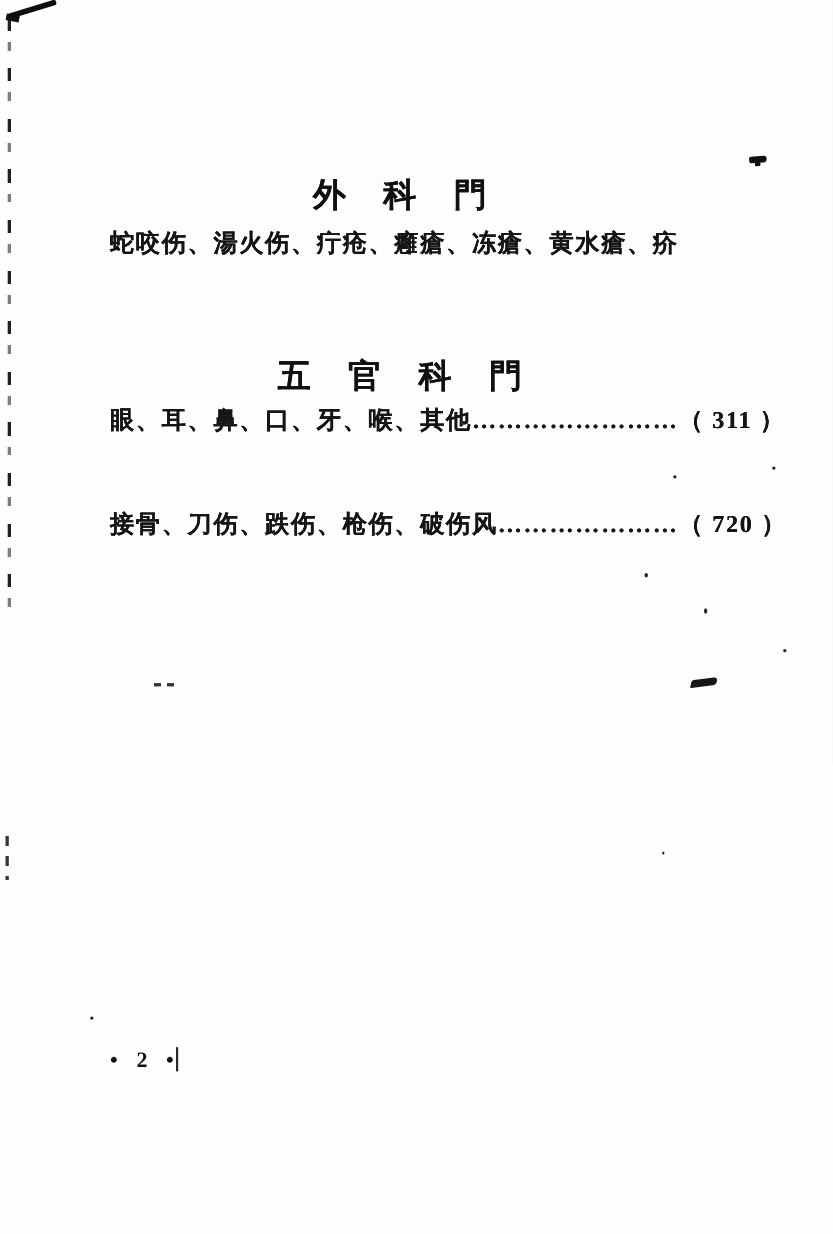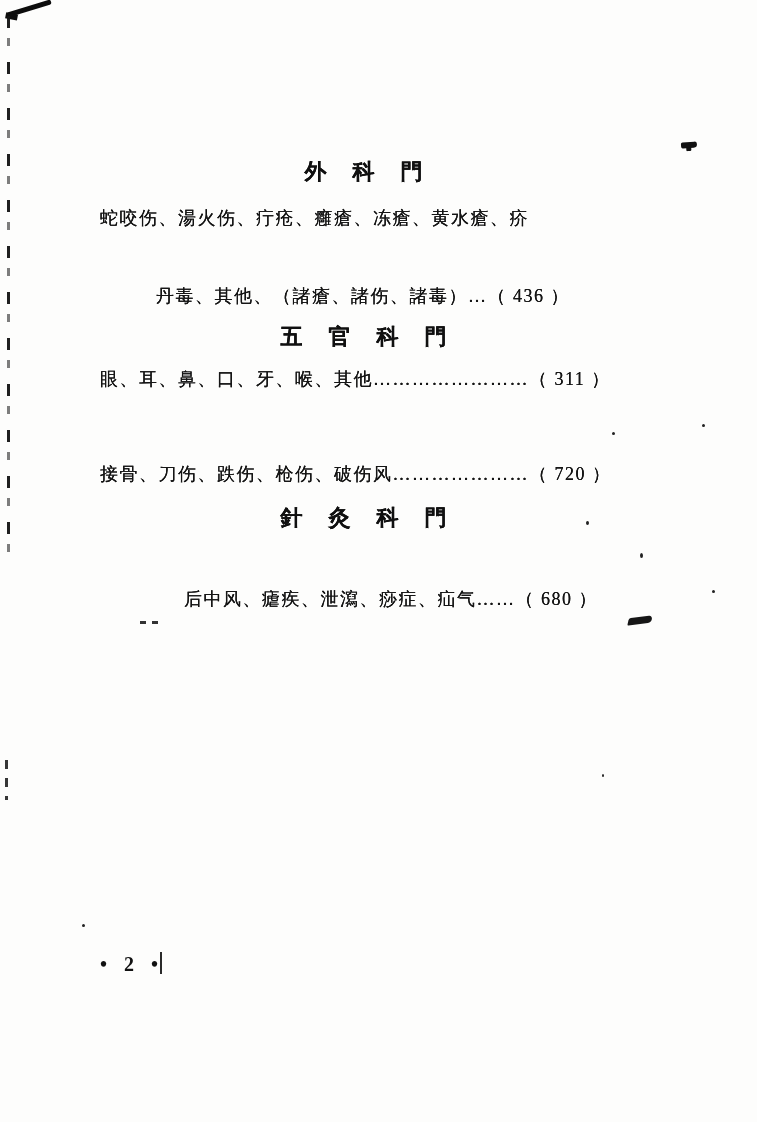--- a/index.html
+++ b/index.html
@@ -13,32 +13,32 @@
     width:757px; height:1122px;
     background:#fdfdfc;
     overflow:hidden;
     color:#141414;
   }
   
   .sec-title{
     position:absolute;
     left:0; width:729px;            
     text-align:center;
-    font-size:22px;
+    font-size:30px;
     font-weight:bold;
     letter-spacing:2px;
     color:#101010;
     white-space:pre;
     text-shadow:0 0 .4px #000;
   }
   
   .toc-line{
     position:absolute;
-    font-size:18px;
-    font-weight:normal;
+    font-size:22px;
+    font-weight:bold;
     color:#151515;
     letter-spacing:1.5px;
     white-space:pre;
     text-shadow:0 0 .3px #000;
   }
   
   .footer{
     position:absolute;
     left:100px; top:953px;
     font-size:20px;
@@ -122,26 +122,23 @@
   <div class="speck" style="left:612px;top:432px;width:3px;height:3px"></div>
   <div class="speck" style="left:702px;top:424px;width:3px;height:3px"></div>
   <div class="speck" style="left:586px;top:521px;width:3px;height:4px"></div>
   <div class="speck" style="left:640px;top:553px;width:3px;height:5px"></div>
   <div class="speck" style="left:712px;top:590px;width:3px;height:3px"></div>
   <div class="speck" style="left:82px;top:924px;width:3px;height:3px"></div>
   <div class="speck" style="left:602px;top:774px;width:2px;height:3px"></div>
 
   <div class="sec-title" style="top:157px">外　科　門</div>
   <div class="toc-line" style="left:100px;top:206px">蛇咬伤、湯火伤、疔疮、癰瘡、冻瘡、黄水瘡、疥</div>
-  <div class="toc-line" style="left:156px;top:284px">丹毒、其他、（諸瘡、諸伤、諸毒）…（ 436 ）</div>
 
   <div class="sec-title" style="top:322px">五　官　科　門</div>
   <div class="toc-line" style="left:100px;top:367px">眼、耳、鼻、口、牙、喉、其他……………………（ 311 ）</div>
 
   <div class="toc-line" style="left:100px;top:462px">接骨、刀伤、跌伤、枪伤、破伤风…………………（ 720 ）</div>
 
-  <div class="sec-title" style="top:503px">針　灸　科　門</div>
-  <div class="toc-line" style="left:184px;top:587px">后中风、瘧疾、泄瀉、痧症、疝气……（ 680 ）</div>
 
   <div class="footer">• 2 •</div>
   <div class="footer-bar"></div>
 
 </div>
 
 </body></html>

